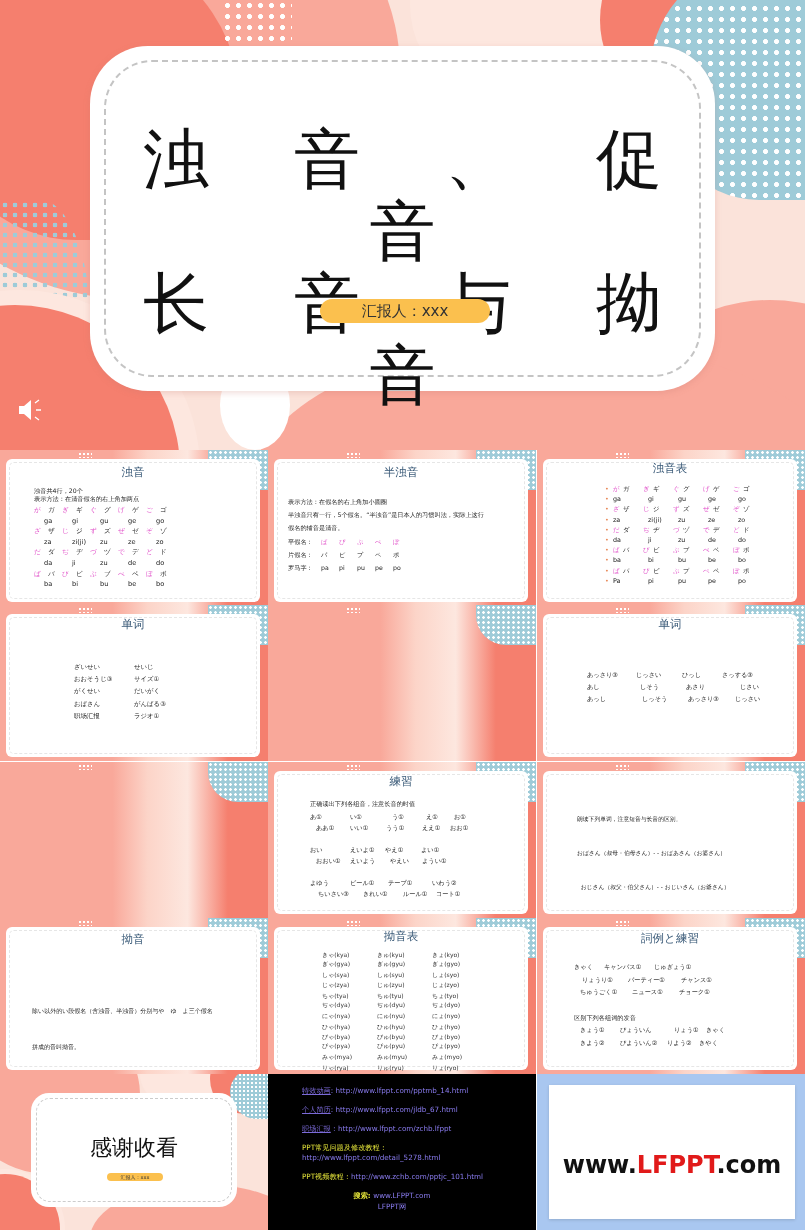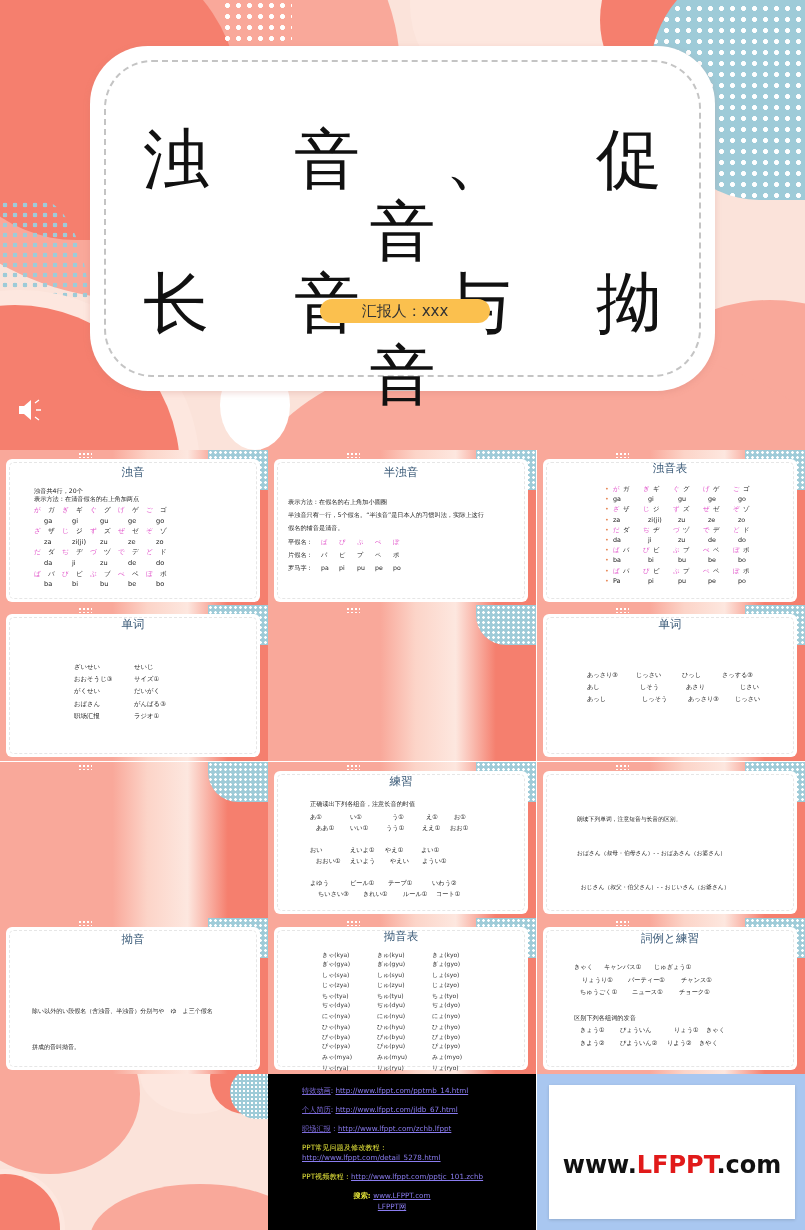--- a/index.html
+++ b/index.html
@@ -32,21 +32,21 @@
   .kana-grid .row { display: flex; white-space: nowrap; }
   .kana-grid .c { display: inline-block; }
 
   
   .r1 { top: 450px; } .r2 { top: 605px; } .r3 { top: 762px; } .r4 { top: 918px; } .r5 { top: 1074px; }
   .c1 { left: 0; } .c2 { left: 268px; } .c3 { left: 537px; }
 
   
   .dark { background: #000; }
   .links { position: absolute; left: 34px; top: 12px; font-size: 7.2px; line-height: 10px; }
-  .links .lnk { color: #8a7cf0; text-decoration: underline; }
+  .links .lnk { color: #8a7cf0; }
   .links .lab-purple { color: #7b6ad8; text-decoration: underline; }
   .links .lab-yellow { color: #e6e63a; }
   .links .item { margin-bottom: 9px; white-space: nowrap; }
 
   
   .lf { background: #a9c7f0; }
   .lf .inner { position: absolute; left: 12px; top: 11px; width: 246px; height: 134px; background: #fff; box-shadow: 0 1px 3px rgba(0,0,0,.15); }
   .lf .l1 { position: absolute; left: 0; right: 0; top: 28px; text-align: center; font-size: 24px; font-weight: bold; color: #111; }
   .lf .l2 { position: absolute; left: 0; right: 0; top: 66px; text-align: center; font-size: 24px; font-weight: bold; color: #111; }
   .red { color: #e11a1a; }
@@ -616,32 +616,37 @@
 </div>
 
 <div class="thumb r5 c1 mini">
   <div class="blob" style="left:-40px;top:-60px;width:180px;height:160px;background:#f9a89a;"></div>
   <div class="blob" style="left:140px;top:-40px;width:110px;height:80px;background:#fde7df;"></div>
   <div class="blob" style="left:210px;top:-30px;width:70px;height:70px;background:#f57f6e;"></div>
   <div class="dots dots-blue" style="left:230px;top:-5px;width:50px;height:50px;border-radius:50% 0 0 60%;background-image:radial-gradient(circle,#fff 1px,transparent 1.3px);background-size:4px 4px;"></div>
   <div class="blob" style="left:90px;top:110px;width:220px;height:110px;background:#f9a89a;"></div>
   <div class="blob" style="left:-55px;top:95px;width:120px;height:120px;background:#fde7df;"></div>
   <div class="blob" style="left:-50px;top:100px;width:110px;height:110px;background:#f57f6e;"></div>
+  <div class="mcard">
+      <div class="mdash"></div>
+    <div class="mtitle">感谢收看</div>
+    <div class="mrep">汇报人：xxx</div>
+  </div>
 </div>
 
 <div class="thumb r5 c2 dark">
   <div class="links">
     <div class="item"><span class="lab-purple">特效动画</span><span style="color:#8a7cf0">: </span><span class="lnk">http://www.lfppt.com/pptmb_14.html</span></div>
     <div class="item"><span class="lab-purple">个人简历</span><span style="color:#8a7cf0">: </span><span class="lnk">http://www.lfppt.com/jldb_67.html</span></div>
     <div class="item"><span class="lab-purple">职场汇报</span><span style="color:#8a7cf0">：</span><span class="lnk">http://www.lfppt.com/zchb.lfppt</span></div>
     <div class="item">
         <div class="lab-yellow">PPT常见问题及修改教程：</div>
         <div class="lnk">http://www.lfppt.com/detail_5278.html</div>
       </div>
-    <div class="item"><span class="lab-yellow">PPT视频教程：</span><span class="lnk">http://www.lfppt.com/pptjc_101.zchb</span></div>
+    <div class="item"><span class="lab-yellow">PPT视频教程：</span><span class="lnk">http://www.zchb.com/pptjc_101.html</span></div>
     <div class="item" style="text-align:center;width:180px;margin-left:0;">
       <span class="lab-yellow" style="font-weight:bold">搜索: </span><span class="lnk">www.LFPPT.com</span>
       <div class="lnk" style="margin-top:1px">LFPPT网</div>
     </div>
   </div>
 </div>
 
 <div class="thumb r5 c3 lf">
   <div class="inner">
     <div class="l2"><span>www.</span><span class="red">LFPPT</span><span>.com</span></div>

